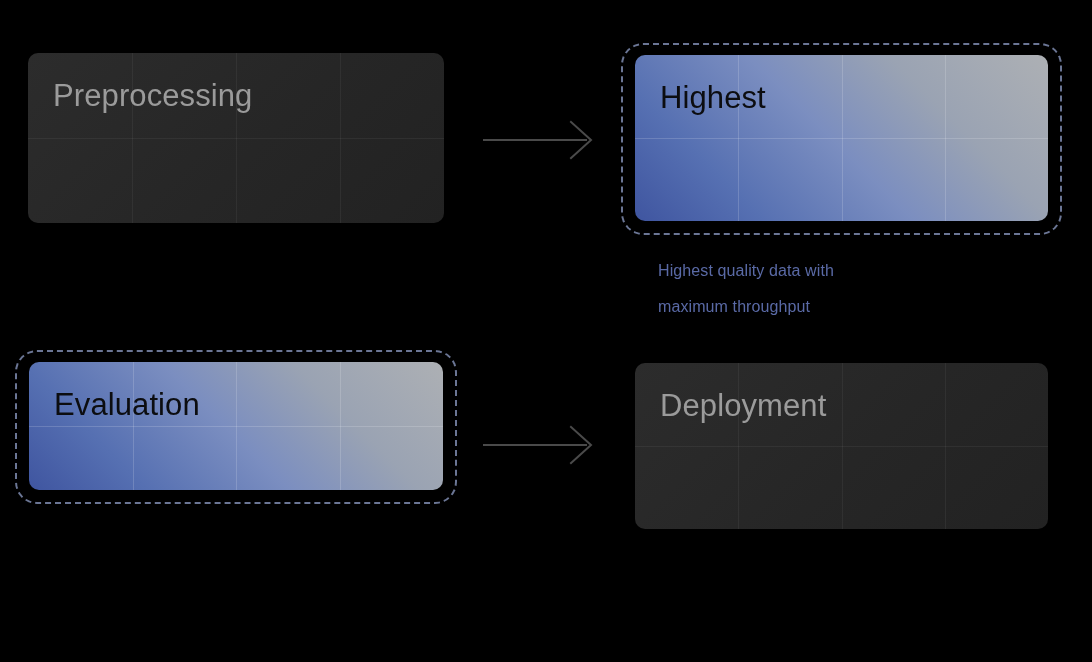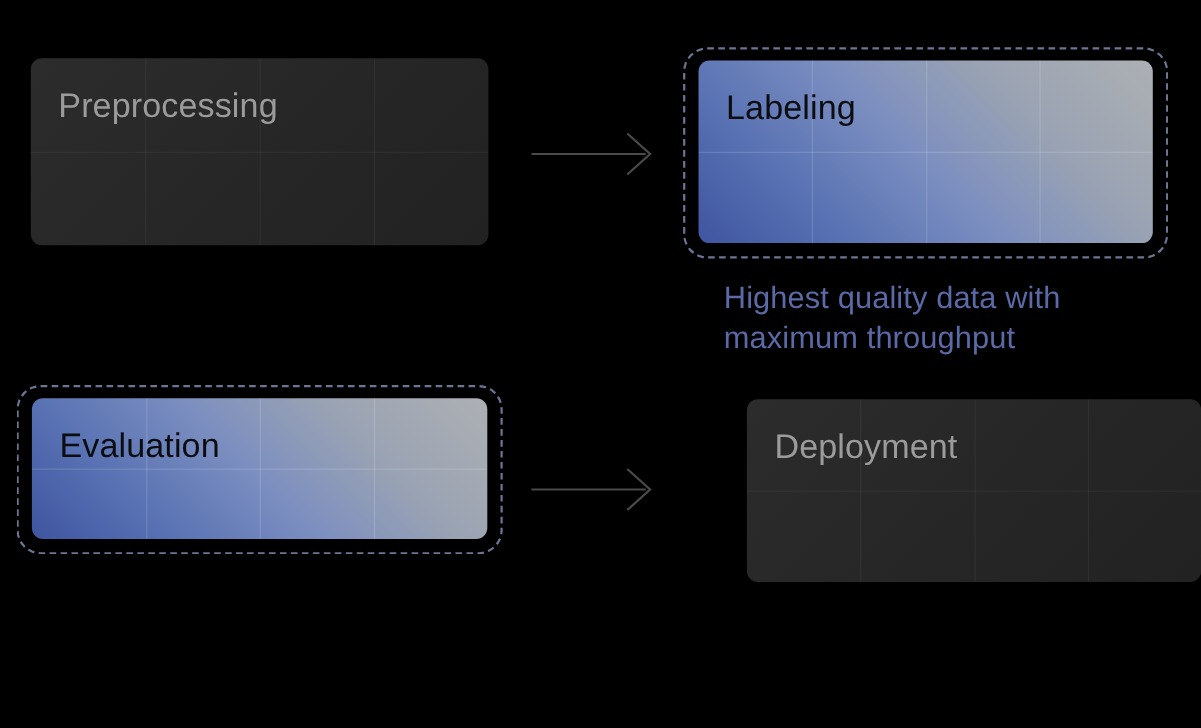--- a/index.html
+++ b/index.html
@@ -101,21 +101,21 @@
     letter-spacing: 0.1px;
     white-space: nowrap;
   }
   .card.dark .card-title { color: #9b9b9b; }
   .card.blue .card-title { color: #0c0d10; }
 
   
   .caption {
     position: absolute;
     color: #5a6aa6;
-    font-size: 28px;
+    font-size: 16px;
     line-height: 36px;
     white-space: pre-line;
     letter-spacing: 0.1px;
   }
 
   
   .arrow {
     position: absolute;
   }
   .arrow svg { display: block; }
@@ -145,21 +145,21 @@
   </div>
 
   <div class="node selected" style="left:635px; top:55px; width:413px; height:166px;">
     <div class="card blue">
       <div class="grid">
         <i class="v v1"></i>
           <i class="v v2"></i>
           <i class="v v3"></i>
           <i class="h h1"></i>
       </div>
-      <div class="card-title">Labeling</div>
+      <div class="card-title">Highest</div>
     </div>
   </div>
 
   <div class="caption" style="left:658px; top:253px; width:380px;">Highest quality data with
 maximum throughput</div>
 
   <div class="node selected" style="left:29px; top:362px; width:414px; height:128px;">
     <div class="card blue">
       <div class="grid">
         <i class="v v1"></i>
@@ -172,21 +172,21 @@
   </div>
 
 
   <div class="arrow" style="left:483px; top:423px;">
     <svg width="112" height="44" viewBox="0 0 112 44" aria-hidden="true">
       <path d="M0 22 H104" stroke="#4a4a4a" stroke-width="2" fill="none"></path>
       <path d="M88 4 L108 22 L88 40" stroke="#4a4a4a" stroke-width="2" fill="none" stroke-linecap="square" stroke-linejoin="miter"></path>
     </svg>
   </div>
 
-  <div class="node" style="left:635px; top:363px; width:413px; height:166px;margin-left:44px;">
+  <div class="node" style="left:635px; top:363px; width:413px; height:166px;">
     <div class="card dark">
       <div class="grid">
         <i class="v v1"></i>
           <i class="v v2"></i>
           <i class="v v3"></i>
           <i class="h h1"></i>
       </div>
       <div class="card-title">Deployment</div>
     </div>
   </div>

